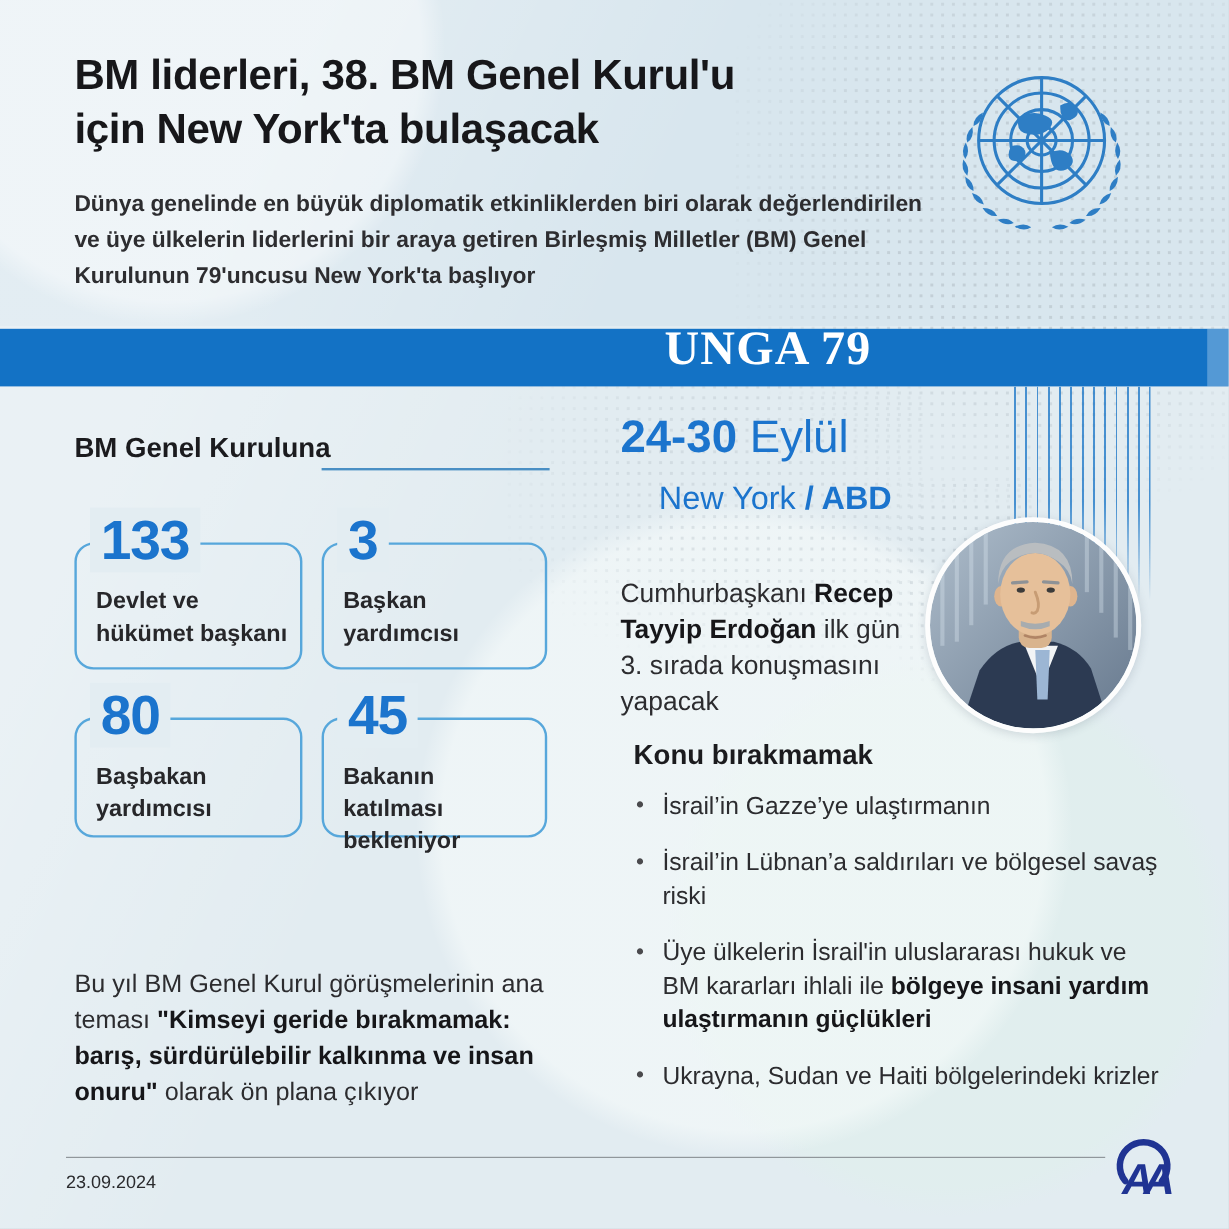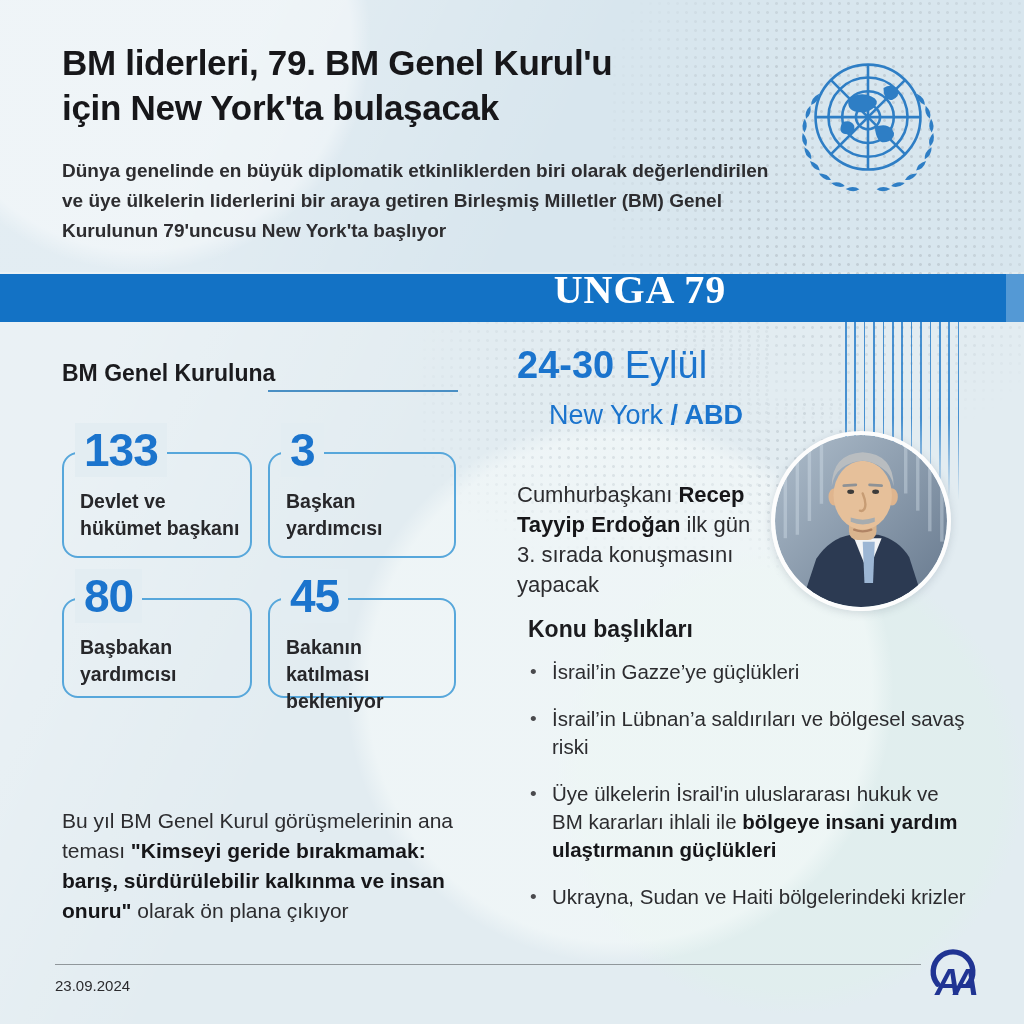--- a/index.html
+++ b/index.html
@@ -129,21 +129,21 @@
       <path d="M108,104 q12,-6 20,2 q6,8 -4,14 q-14,6 -16,-16 Z"></path>
     </g>
 
     <use href="#branch"></use>
     <g transform="translate(200,0) scale(-1,1)">
         <use href="#branch"></use>
       </g>
   </svg>
 
   <div class="title">
-    <div>BM liderleri, 79. BM Genel Kurul'u</div>
+    <div>BM liderleri, 38. BM Genel Kurul'u</div>
     <div>için New York'ta bulaşacak</div>
   </div>
   <div class="subtitle">Dünya genelinde en büyük diplomatik etkinliklerden biri olarak değerlendirilen ve üye ülkelerin liderlerini bir araya getiren Birleşmiş Milletler (BM) Genel Kurulunun 79'uncusu New York'ta başlıyor</div>
 
   <div class="banner">
     <div class="banner-label">UNGA 79</div>
   </div>
   <div class="stripes-v"></div>
   <div class="banner-right-fade"></div>
 
@@ -211,23 +211,23 @@
         </g>
         <ellipse cx="44" cy="33" rx="2" ry="1.3" fill="#3c3b3a"></ellipse>
         <ellipse cx="58.5" cy="33" rx="2" ry="1.3" fill="#3c3b3a"></ellipse>
         <path d="M51,34 q2.5,6 1,9 q-1,1.6 -2.6,1" stroke="#c79c74" stroke-width="1.4" fill="none" stroke-linecap="round"></path>
         <path d="M44,48 Q51,50.5 58,48 L58,50.5 Q51,53.5 44,50.5 Z" fill="#a7acaf"></path>
         <path d="M46,55 Q51,57 56,55" stroke="#b08465" stroke-width="1.3" fill="none" stroke-linecap="round"></path>
       </g>
     </svg>
   </div>
 
-  <div class="topics-heading">Konu başlıkları</div>
+  <div class="topics-heading">Konu bırakmamak</div>
   <ul class="topics-list">
-    <li><span>İsrail’in Gazze’ye güçlükleri</span><b></b></li>
+    <li><span>İsrail’in Gazze’ye ulaştırmanın</span><b></b></li>
     <li><span>İsrail’in Lübnan’a saldırıları ve bölgesel savaş riski</span><b></b></li>
     <li><span>Üye ülkelerin İsrail'in uluslararası hukuk ve BM kararları ihlali ile </span><b>bölgeye insani yardım ulaştırmanın güçlükleri</b></li>
     <li><span>Ukrayna, Sudan ve Haiti bölgelerindeki krizler</span><b></b></li>
   </ul>
 
   <div class="footer-rule"></div>
   <div class="footer-date">23.09.2024</div>
   <svg class="aa-logo" viewBox="0 0 60 64" overflow="visible">
     <path d="M13,40 A22,22 0 1 1 47,40" stroke="#203493" stroke-width="6" fill="none" stroke-linecap="round"></path>
     <text x="30" y="52" text-anchor="middle" font-family="Liberation Sans, sans-serif" font-size="40" font-weight="bold" font-style="italic" letter-spacing="-9" fill="#203493">AA</text>

